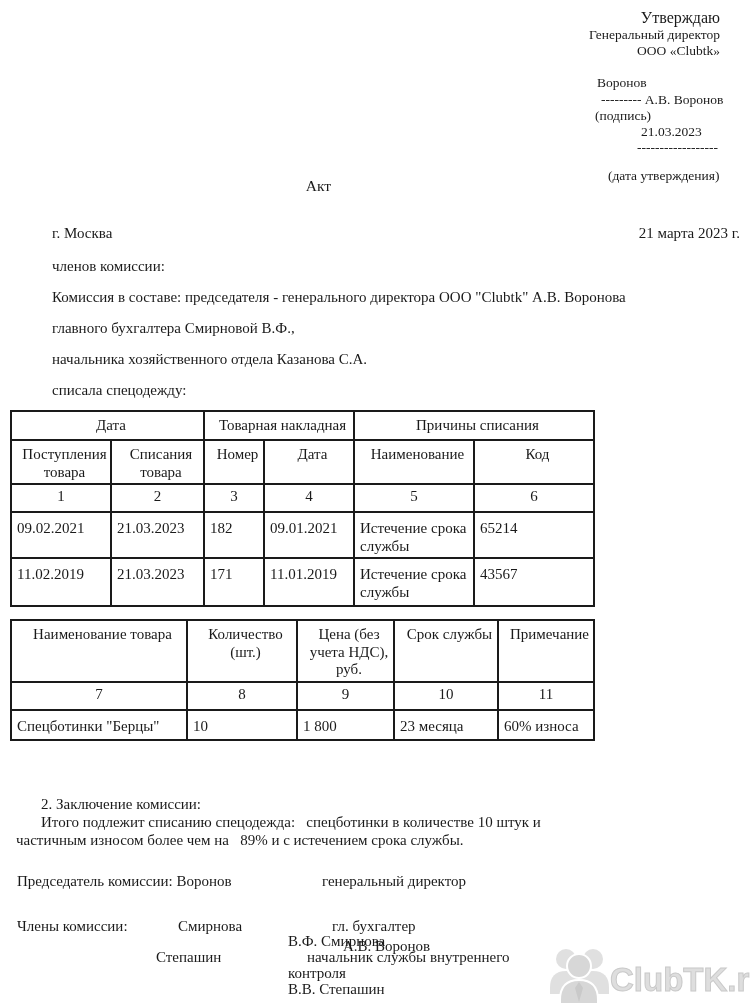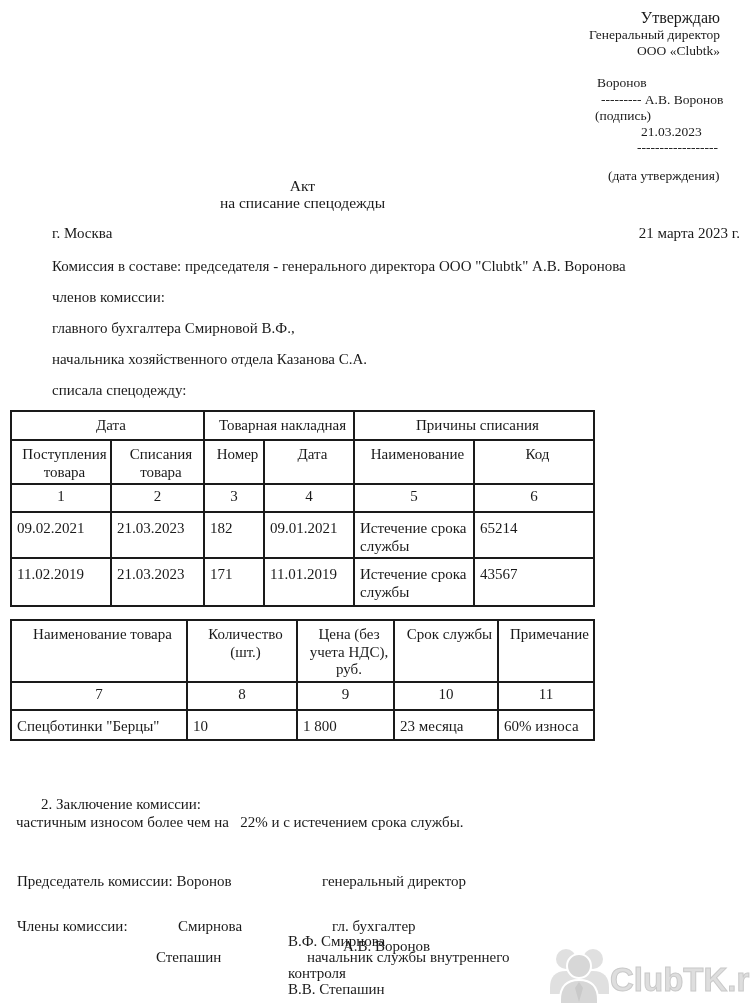--- a/index.html
+++ b/index.html
@@ -18,21 +18,21 @@
   .a-approve{font-size:16px;line-height:19px;}
   .a-gap{margin-top:16px;}
   .pl14{padding-left:14px;}
   .pl18{padding-left:18px;}
   .pl12{padding-left:12px;}
   .pl58{padding-left:58px;}
   .pl54{padding-left:54px;}
   .pl25{padding-left:25px;margin-top:12px;}
 
   
-  .doc-title{left:0;top:178px;width:605px;text-align:center;font-size:15.5px;line-height:16.5px;}
+  .doc-title{left:16px;top:178px;width:605px;text-align:center;font-size:15.5px;line-height:16.5px;}
 
   
   .city{left:52px;top:225px;}
   .docdate{right:10px;top:225px;text-align:right;}
 
   
   .paras{left:52px;top:258px;width:690px;}
   .paras .para{margin:0 0 15px 0;line-height:16px;white-space:nowrap;}
 
   
@@ -87,29 +87,28 @@
   <div class="ln a-gap pl14">Воронов</div>
   <div class="ln pl18">--------- А.В. Воронов</div>
   <div class="ln pl12">(подпись)</div>
   <div class="ln pl58">21.03.2023</div>
   <div class="ln pl54">------------------</div>
   <div class="ln pl25">(дата утверждения)</div>
 </div>
 
 <div class="abs doc-title">
   <div>Акт</div>
-  <div>на списание спецодежды</div>
 </div>
 
 <div class="abs city">г. Москва</div>
 <div class="abs docdate">21 марта 2023 г.</div>
 
 <div class="abs paras">
+  <div class="para">членов комиссии:</div>
   <div class="para">Комиссия в составе: председателя - генерального директора ООО "Clubtk" А.В. Воронова</div>
-  <div class="para">членов комиссии:</div>
   <div class="para">главного бухгалтера Смирновой В.Ф.,</div>
   <div class="para">начальника хозяйственного отдела Казанова С.А.</div>
   <div class="para">списала спецодежду:</div>
 </div>
 
 <table id="table1" class="abs doc-table">
   <colgroup>
     <col style="width:100px">
       <col style="width:93px">
       <col style="width:60px">
@@ -186,21 +185,22 @@
     <td class="data">10</td>
     <td class="data">1 800</td>
     <td class="data">23 месяца</td>
     <td class="data">60% износа</td>
   </tr>
 </tbody>
   </table>
 
 <div class="abs conclusion">
   <div class="concl-line ind25">2. Заключение комиссии:</div>
-  <div class="concl-line">частичным износом более чем на   22% и с истечением срока службы.</div>
+  <div class="concl-line ind25">Итого подлежит списанию спецодежда:   спецботинки в количестве 10 штук и</div>
+  <div class="concl-line">частичным износом более чем на   89% и с истечением срока службы.</div>
 </div>
 
 <div class="abs sig sg-chair-label">Председатель комиссии: Воронов</div>
 <div class="abs sig sg-chair-title">генеральный директор</div>
 <div class="abs sig sg-chair-name">А.В. Воронов</div>
 <div class="abs sig sg-members-label">Члены комиссии:</div>
 <div class="abs sig sg-m1-surname">Смирнова</div>
 <div class="abs sig sg-m1-title">гл. бухгалтер</div>
 <div class="abs sig sg-m1-name">В.Ф. Смирнова</div>
 <div class="abs sig sg-m2-surname">Степашин</div>

